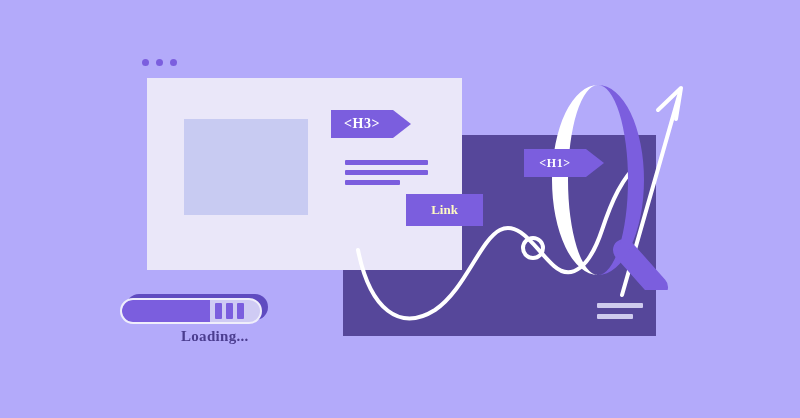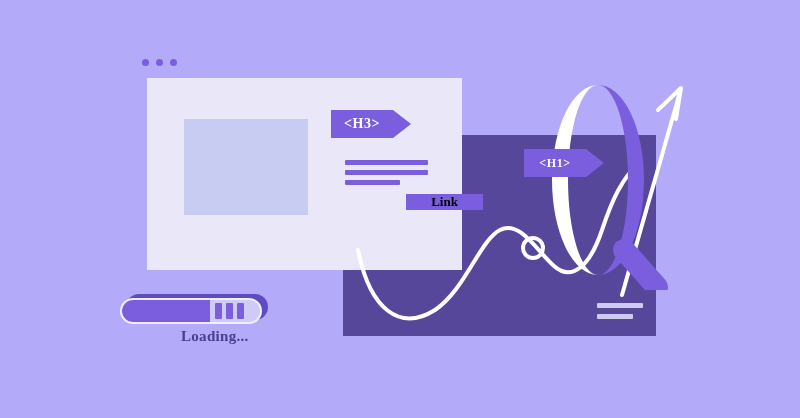--- a/index.html
+++ b/index.html
@@ -121,23 +121,23 @@
   .txt-line.t1 { left: 345px; top: 160px; width: 83px; }
   .txt-line.t2 { left: 345px; top: 170px; width: 83px; }
   .txt-line.t3 { left: 345px; top: 180px; width: 55px; }
 
   
   .link-btn {
     position: absolute;
     left: 406px;
     top: 194px;
     width: 77px;
-    height: 16px;
-    background: #7b5ede;
-    color: #000000;
+    height: 32px;
+    background: #7b5ede;
+    color: #fef9c3;
     display: flex;
     align-items: center;
     justify-content: center;
     font-size: 13px;
     font-weight: bold;
     z-index: 6;
   }
 
   
   .magnifier {

